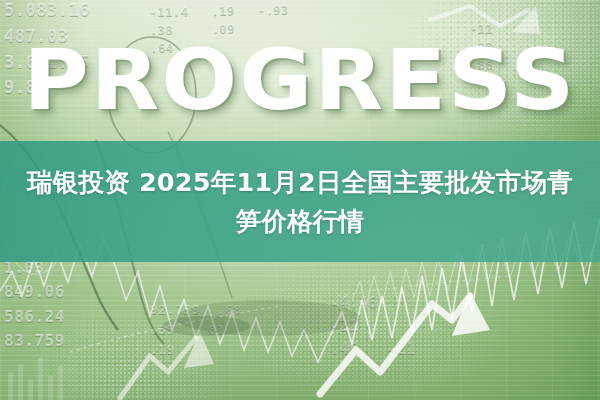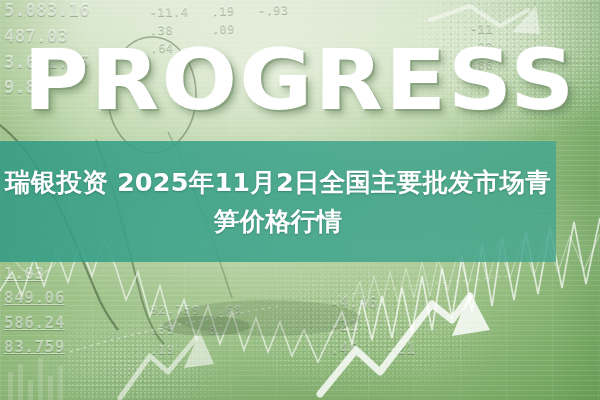--- a/index.html
+++ b/index.html
@@ -99,21 +99,21 @@
     color: rgba(255,255,255,0.58);
     text-shadow: 0 1px 0 rgba(70,105,60,0.40);
     line-height: 1.52;
     white-space: pre;
     letter-spacing: .5px;
     pointer-events: none;
   }
   .quotes-tl { left: 4px;  top: -2px;  font-size: 17px; }
   .quotes-tm { left: 150px; top: 2px;  font-size: 12px; color: rgba(255,255,255,0.40); transform: rotate(-1deg); }
   .quotes-tr { left: 470px; top: 20px;  font-size: 12px; color: rgba(255,255,255,0.34); }
-  .quotes-bl { left: 4px;  top: 262px; font-size: 16px; color: rgba(255,255,255,0.50); text-decoration: underline; }
+  .quotes-bl { left: 4px;  top: 256px; font-size: 16px; color: rgba(255,255,255,0.50); }
   .quotes-bm { left: 150px; top: 300px; font-size: 13px; color: rgba(255,255,255,0.38); }
   .quotes-br { left: 330px; top: 292px; font-size: 15px; color: rgba(255,255,255,0.34); }
 
   
   .art { position: absolute; inset: 0; width: 600px; height: 400px; }
 
   
   .progress-word {
     position: absolute;
     left: 0; right: 0;
@@ -132,21 +132,21 @@
        0 0 2px rgba(255,255,255,0.6);
     pointer-events: none;
     user-select: none;
   }
 
   
   .caption-band {
     position: absolute;
     left: 0;
     top: 141px;
-    width: 556px;
+    width: 600px;
     height: 121px;
     background: linear-gradient(90deg,
         rgba(52,156,132,0.90) 0%,
         rgba(58,162,138,0.88) 30%,
         rgba(62,164,140,0.86) 60%,
         rgba(70,166,142,0.84) 100%);
     box-sizing: border-box;
     display: flex;
     align-items: center;
     justify-content: center;

